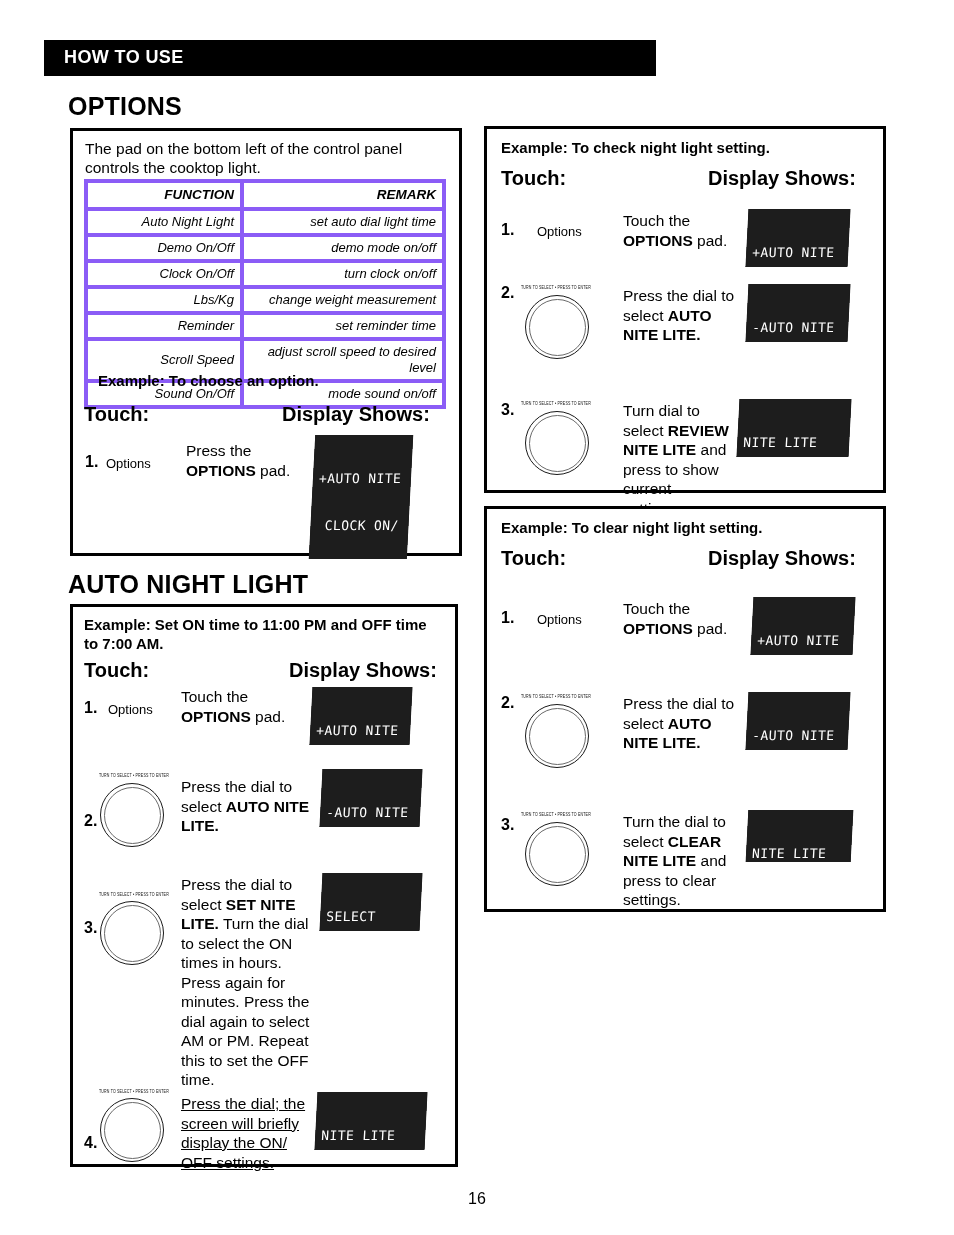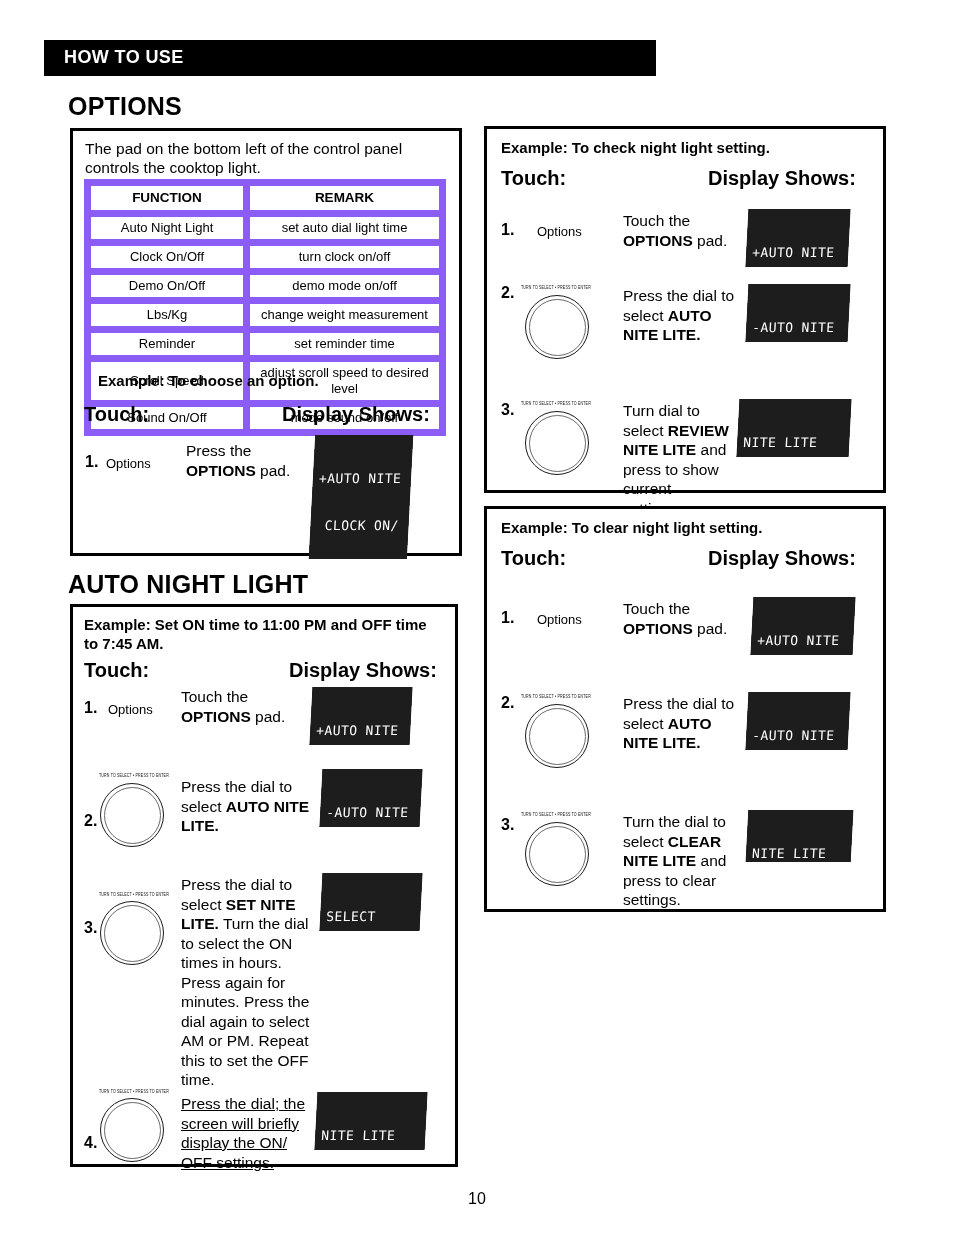--- a/index.html
+++ b/index.html
@@ -71,26 +71,27 @@
   .fn-table {
     position: absolute;
     left: 11px;
     top: 48px;
     width: 362px;
     border-collapse: collapse;
     border: 2px solid #000;
     background: #fff;
   }
   .fn-table th, .fn-table td {
-    border: 7px solid #8b5cf6;
+    border: 4px solid #8b5cf6;
     padding: 3px 6px;
-    text-align: center;
+    text-align: right;
     font-size: 13px;
     font-weight: normal;
     line-height: 16px;
+    font-style: italic;
   }
   .fn-table th { font-weight: bold; font-size: 13.5px; padding: 4px 6px; }
   .fn-table .col-fn { width: 140px; }
 
   
   .example-title {
     position: absolute;
     font-weight: bold;
     font-size: 15px;
     line-height: 19px;
@@ -195,26 +196,26 @@
         <th class="col-fn">FUNCTION</th>
         <th>REMARK</th>
       </tr>
     </thead>
     <tbody>
       <tr>
         <td>Auto Night Light</td>
         <td>set auto dial light time</td>
       </tr>
       <tr>
+        <td>Demo On/Off</td>
+        <td>demo mode on/off</td>
+      </tr>
+      <tr>
         <td>Clock On/Off</td>
         <td>turn clock on/off</td>
-      </tr>
-      <tr>
-        <td>Demo On/Off</td>
-        <td>demo mode on/off</td>
       </tr>
       <tr>
         <td>Lbs/Kg</td>
         <td>change weight measurement</td>
       </tr>
       <tr>
         <td>Reminder</td>
         <td>set reminder time</td>
       </tr>
       <tr>
@@ -248,21 +249,21 @@
       
       
     </div>
   </div>
 </div>
 
 <div class="section-heading" id="heading-anl">AUTO NIGHT LIGHT</div>
 
 <div class="box" id="box-anl">
 
-  <div class="example-title" style="left:11px; top:8px; width:350px;">Example: Set ON time to 11:00 PM and OFF time to 7:45 AM.</div>
+  <div class="example-title" style="left:11px; top:8px; width:350px;">Example: Set ON time to 11:00 PM and OFF time to 7:00 AM.</div>
 
   <div class="touch-row" style="left:11px; top:52px; width:360px; height:26px;">
     <span class="touch-label">Touch:</span>
     <span class="display-label" style="left:205px;">Display Shows:</span>
   </div>
 
   <div class="step">
     <span class="step-num" style="left:11px; top:92px;">1.</span>
     <span class="pad-label" style="left:35px; top:95px;">Options</span>
     <div class="step-text" style="left:108px; top:80px; width:110px;">Touch the<br><b>OPTIONS</b> pad.</div>
@@ -393,13 +394,13 @@
     <span class="dial-caption" style="left:34px; top:303px;">TURN TO SELECT • PRESS TO ENTER</span>
     <div class="dial" style="left:38px; top:313px;"></div>
     <div class="step-text" style="left:136px; top:303px; width:110px;">Turn the dial to select <b>CLEAR NITE LITE</b> and press to clear settings.</div>
     <div class="lcd skew" style="left:260px; top:301px; width:105px; height:52px;">
       <span class="lcd-line">NITE LITE</span>
       
     </div>
   </div>
 </div>
 
-<div class="page-number">10</div>
+<div class="page-number">16</div>
 
 </body></html>

